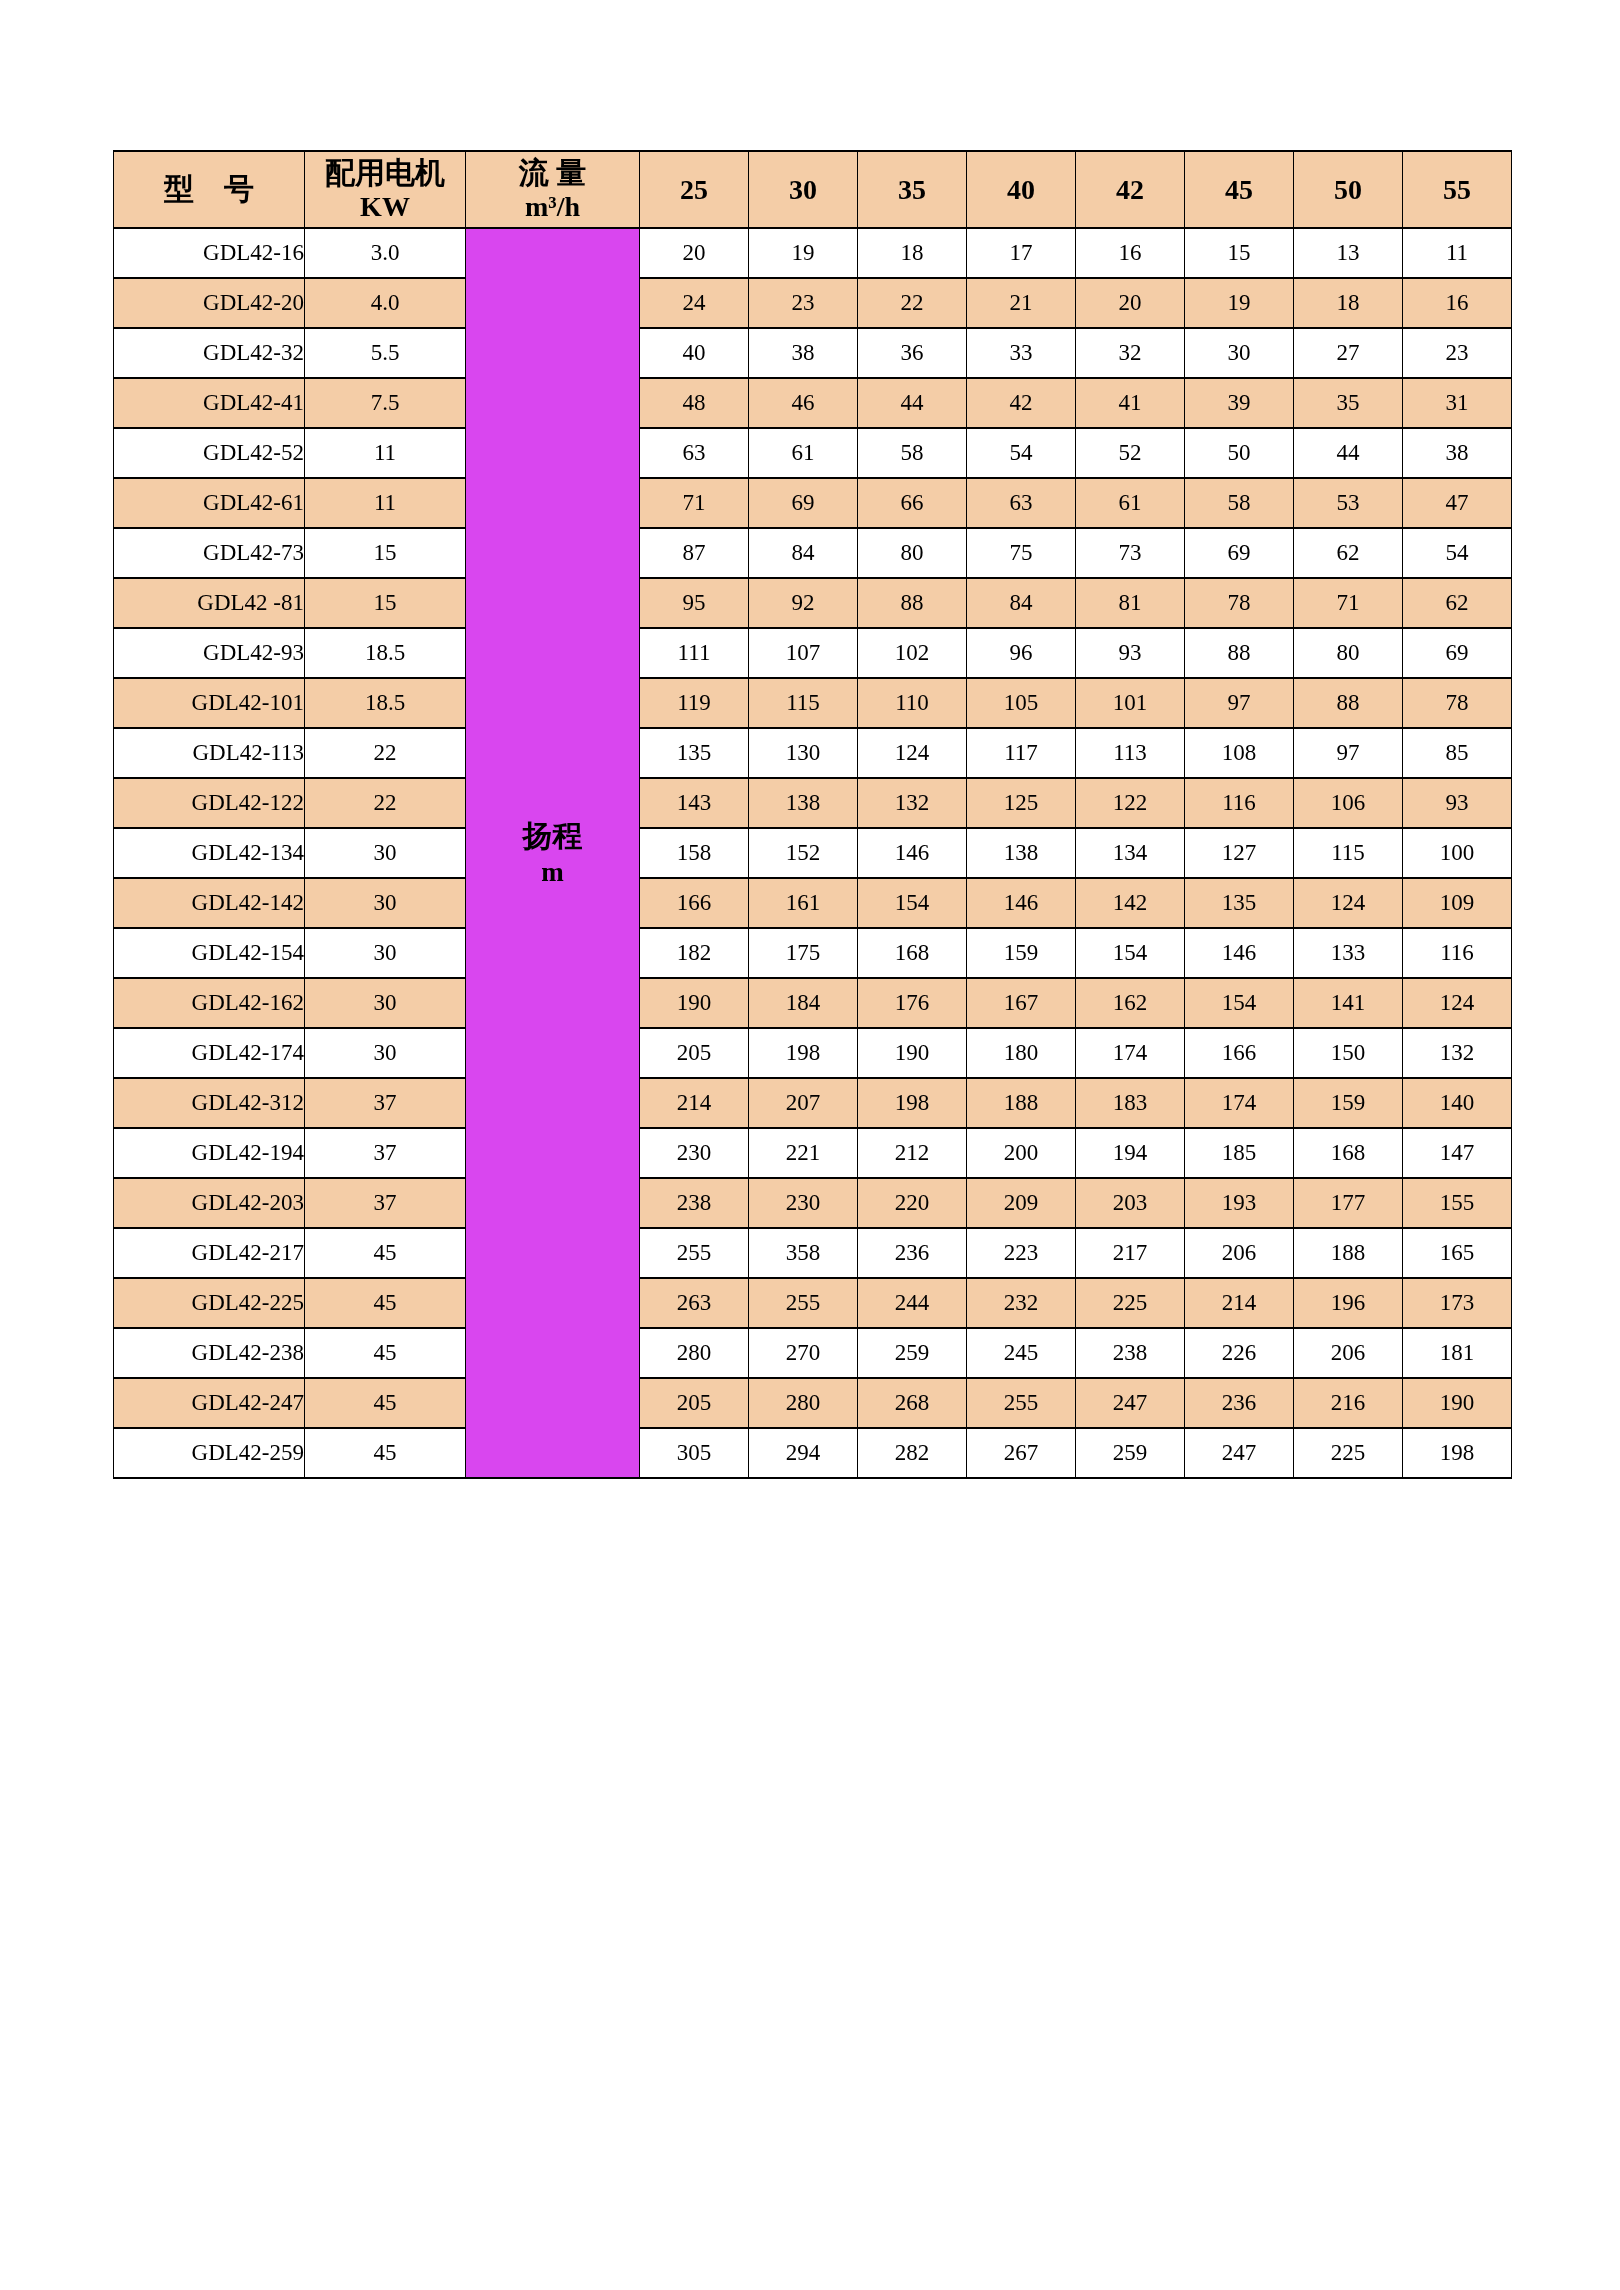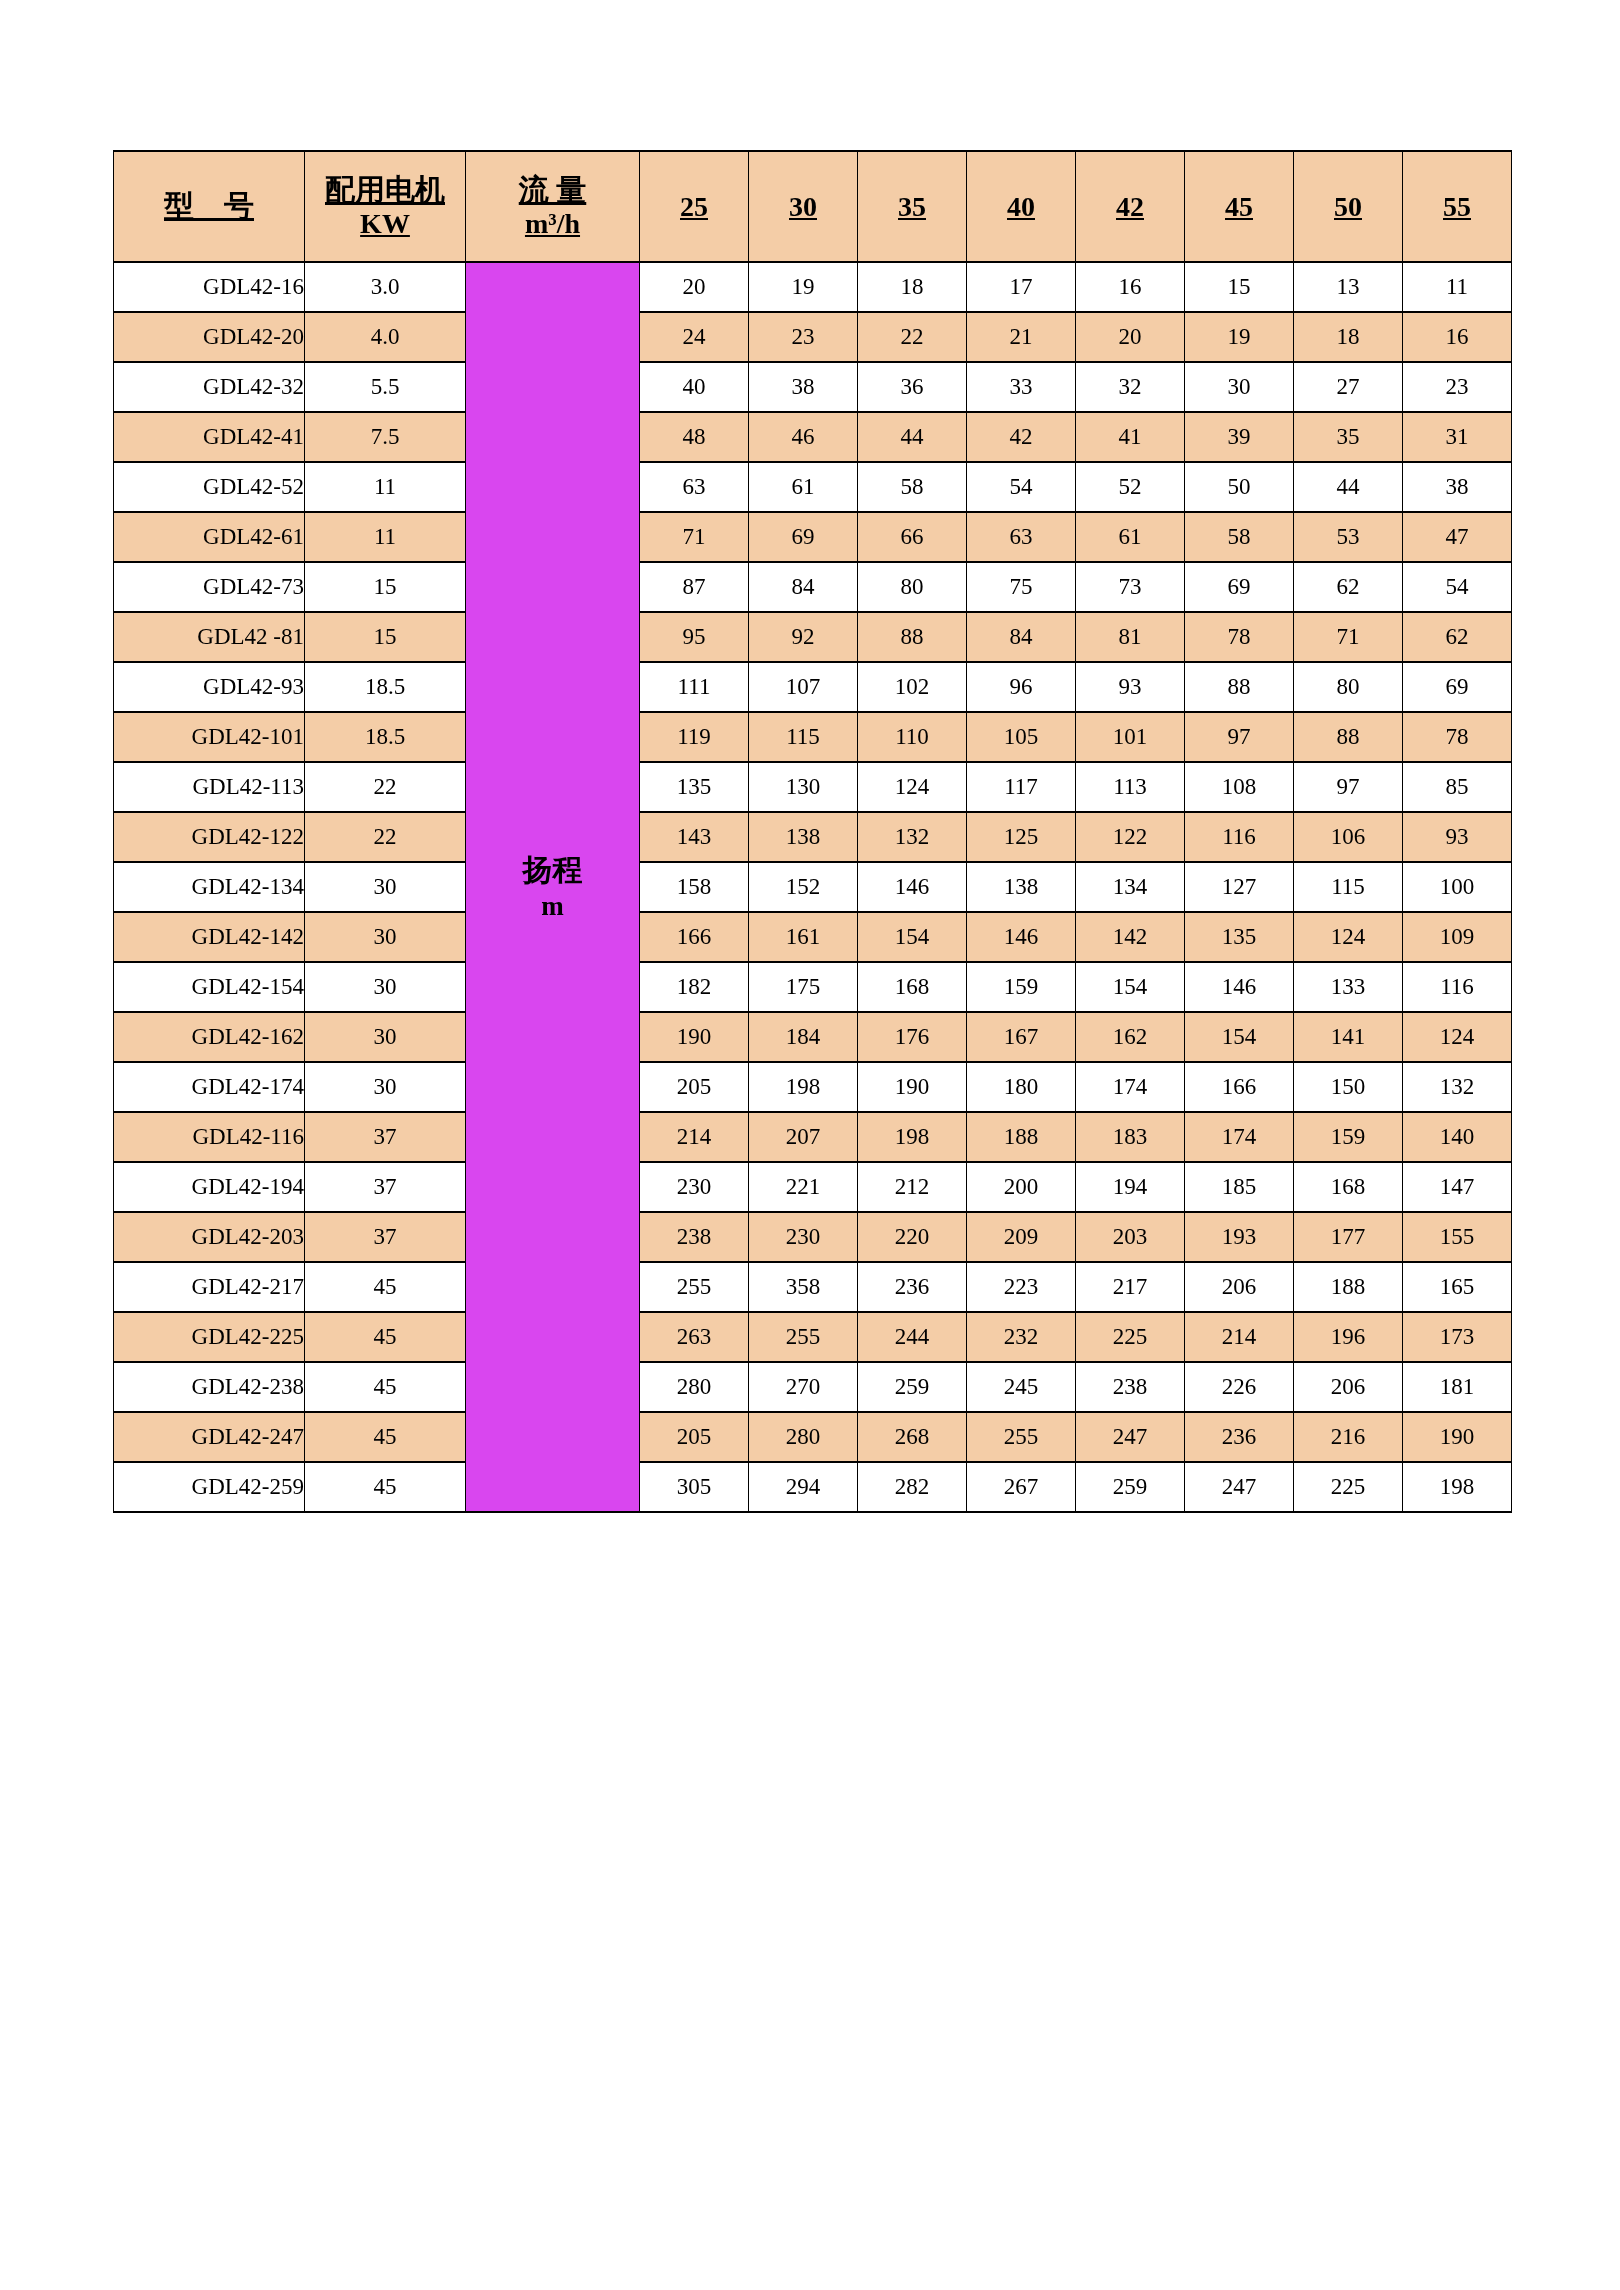--- a/index.html
+++ b/index.html
@@ -30,21 +30,21 @@
   }
   .pump-table th, .pump-table td {
     border-left: 1.8px solid #000;
     border-right: 1.8px solid #000;
     border-top: 2.7px solid #000;
     border-bottom: 2.7px solid #000;
     padding: 0;
     overflow: hidden;
     white-space: nowrap;
   }
-  .pump-table thead tr { height: 111px; text-decoration: underline; }
+  .pump-table thead tr { height: 77px; }
   .pump-table tbody tr { height: 50px; }
   .pump-table th {
     background: #F4CDA7;
     font-weight: bold;
     text-align: center;
     vertical-align: middle;
   }
   th.model-h { font-size: 30px; }
   th.motor-h .l1, th.flow-h .l1 { font-size: 30px; line-height: 1.15; }
   th.motor-h .l2, th.flow-h .l2 { font-size: 28px; line-height: 1.15; }
@@ -307,21 +307,21 @@
           <td class="num-cell">205</td>
           <td class="num-cell">198</td>
           <td class="num-cell">190</td>
           <td class="num-cell">180</td>
           <td class="num-cell">174</td>
           <td class="num-cell">166</td>
           <td class="num-cell">150</td>
           <td class="num-cell">132</td>
         </tr>
         <tr>
-          <td class="model-cell band">GDL42-116</td>
+          <td class="model-cell band">GDL42-312</td>
           <td class="num-cell band">37</td>
           <td class="num-cell band">214</td>
           <td class="num-cell band">207</td>
           <td class="num-cell band">198</td>
           <td class="num-cell band">188</td>
           <td class="num-cell band">183</td>
           <td class="num-cell band">174</td>
           <td class="num-cell band">159</td>
           <td class="num-cell band">140</td>
         </tr>

